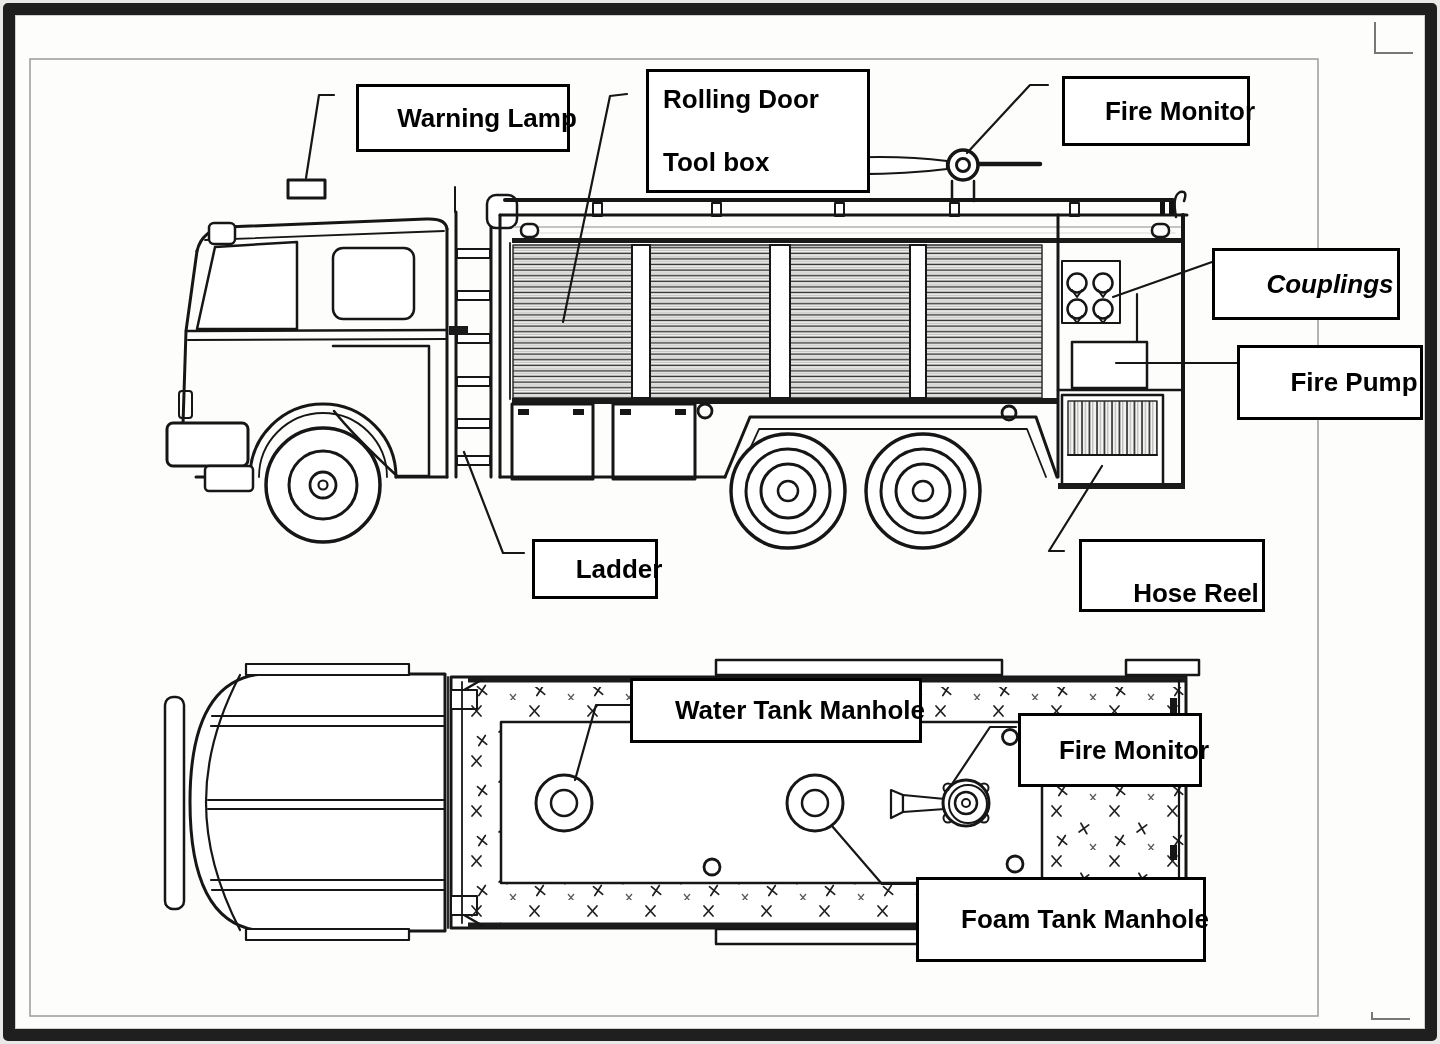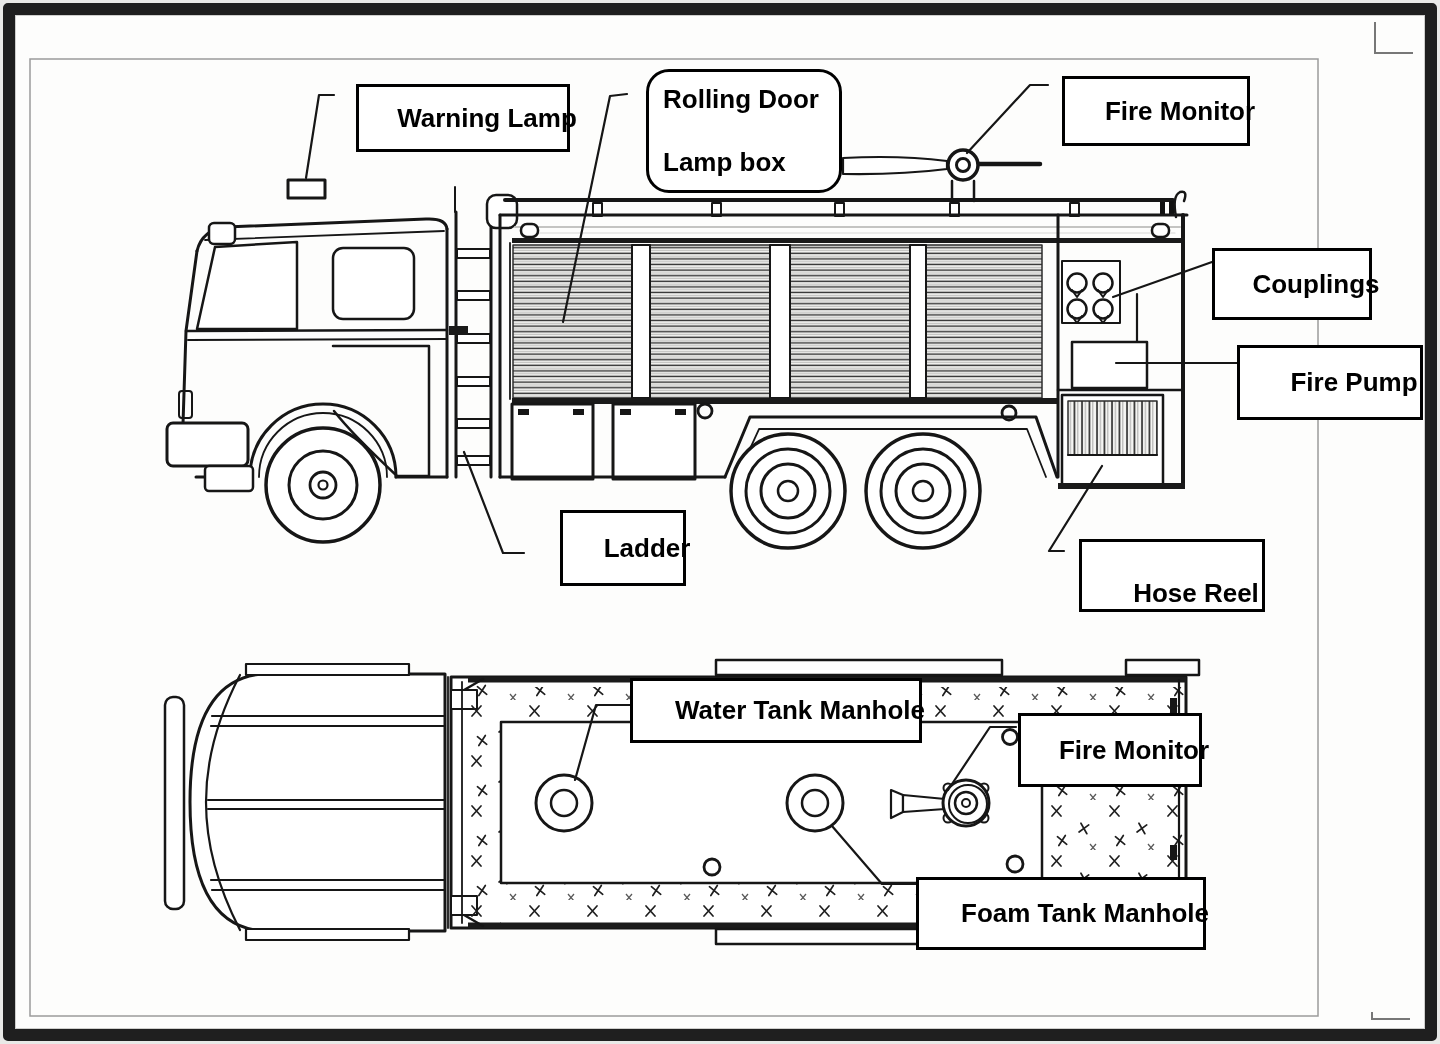--- a/index.html
+++ b/index.html
@@ -276,48 +276,48 @@
       <path d="M1016,727 L990,727 L948,790"></path>
       <path d="M832,826 L882,884 L916,884"></path>
     </g>
   </g>
 </svg>
 
 <div class="lbl" style="left:356px;top:84px;width:214px;height:68px;">
   <span>Warning Lamp</span>
 </div>
 
-<div class="lbl two-line" style="left:646px;top:69px;width:196px;height:124px;border-radius:23px;">
+<div class="lbl two-line" style="left:646px;top:69px;width:224px;height:124px;">
   <span>Rolling Door</span>
-  <span>Lamp box</span>
+  <span>Tool box</span>
 </div>
 
 <div class="lbl" style="left:1062px;top:76px;width:188px;height:70px;">
   <span>Fire Monitor</span>
 </div>
 
-<div class="lbl" style="left:1212px;top:248px;width:160px;height:72px;">
+<div class="lbl" style="left:1212px;top:248px;width:188px;height:72px;font-style:italic;">
   <span>Couplings</span>
 </div>
 
 <div class="lbl" style="left:1237px;top:345px;width:186px;height:75px;">
   <span>Fire Pump</span>
 </div>
 
-<div class="lbl" style="left:532px;top:510px;width:126px;height:76px;margin-left:28px;">
+<div class="lbl" style="left:532px;top:539px;width:126px;height:60px;">
   <span>Ladder</span>
 </div>
 
 <div class="lbl" style="left:1079px;top:539px;width:186px;height:73px;align-items:flex-end;">
   <span>Hose Reel</span>
 </div>
 
 <div class="lbl" style="left:630px;top:678px;width:292px;height:65px;">
   <span>Water Tank Manhole</span>
 </div>
 
 <div class="lbl" style="left:1018px;top:713px;width:184px;height:74px;">
   <span>Fire Monitor</span>
 </div>
 
-<div class="lbl" style="left:916px;top:877px;width:290px;height:73px;">
+<div class="lbl" style="left:916px;top:877px;width:290px;height:85px;">
   <span>Foam Tank Manhole</span>
 </div>
 
 </body></html>

